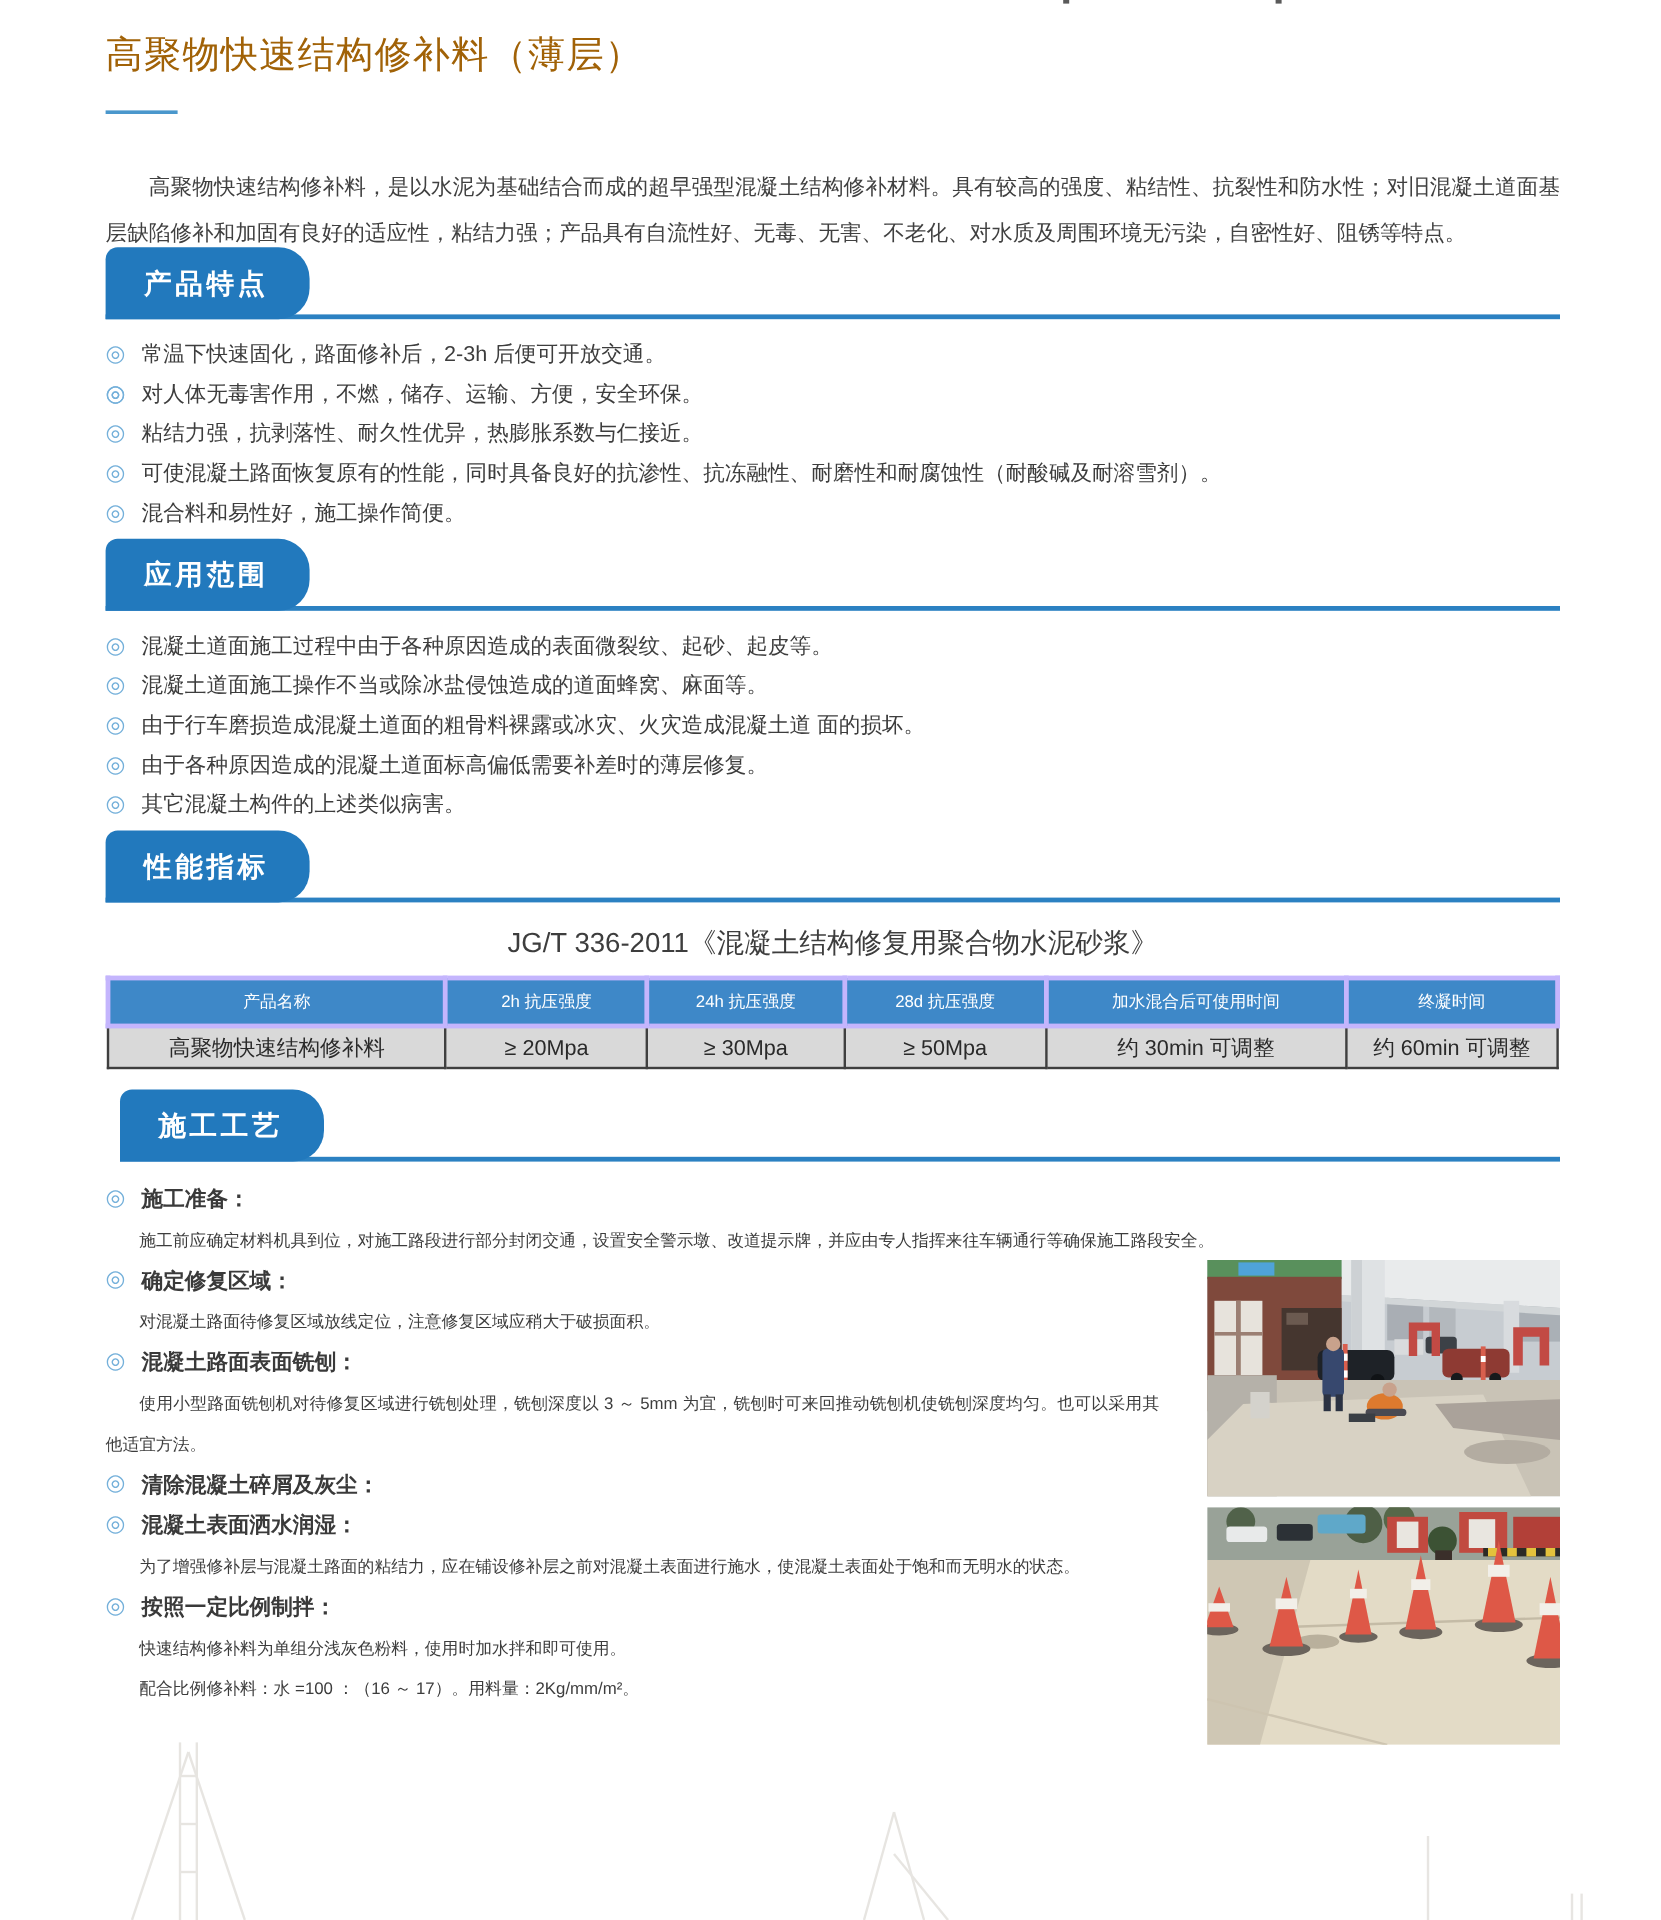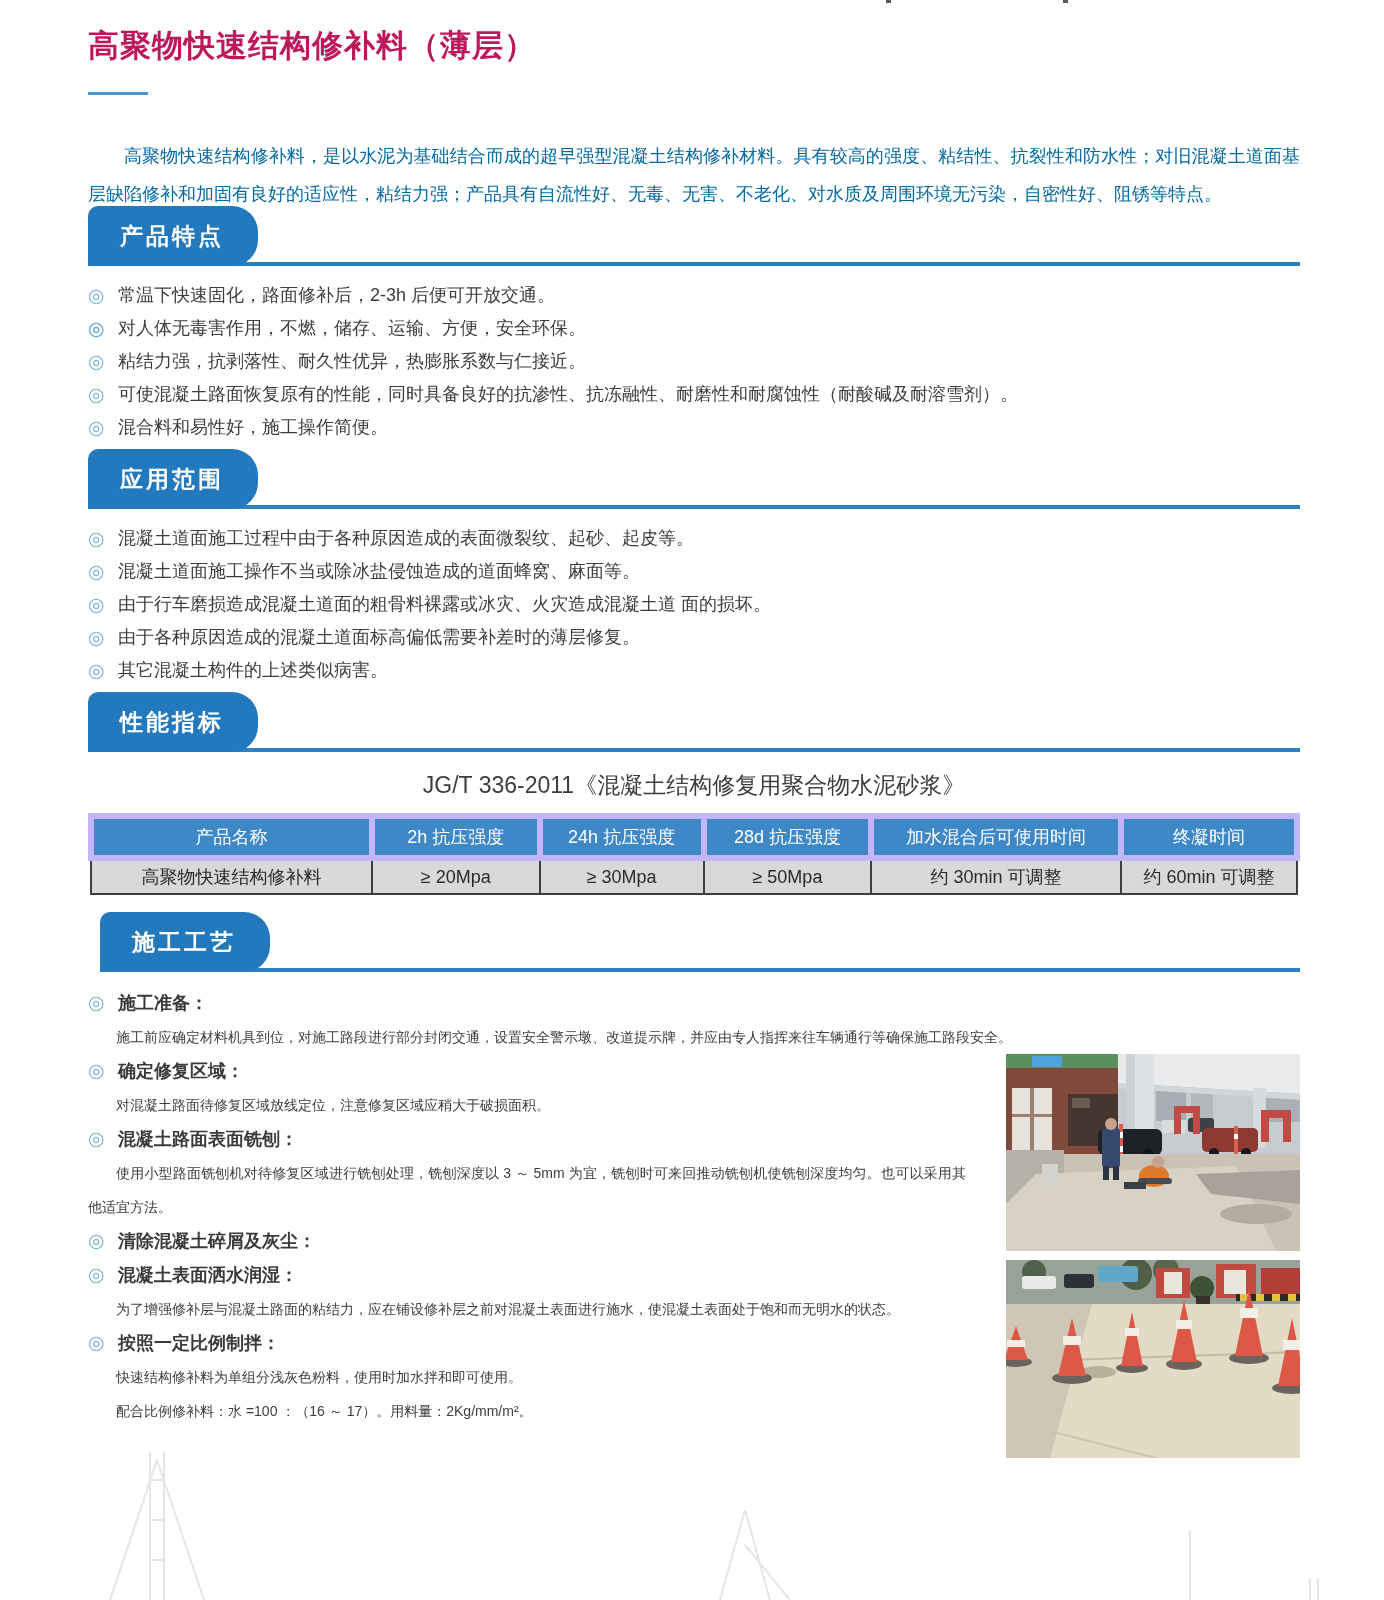--- a/index.html
+++ b/index.html
@@ -6,26 +6,26 @@
   body{
     width:1384px;height:1600px;background:#ffffff;overflow:hidden;
     font-family:"Liberation Sans","DejaVu Sans",sans-serif;
     color:#3d3d3d;position:relative;
   }
   .watermark{position:absolute;left:0;top:0;width:1384px;height:1600px;z-index:0;pointer-events:none;}
   .top-mark{position:absolute;top:0;width:5px;height:3px;background:#5a5a5a;z-index:2;}
   .content{position:relative;z-index:1;margin:0 84px 0 88px;width:1212px;}
 
   h1.page-title{
-    margin:26px 0 0 0;font-size:31px;font-weight:bold;color:#be185d;letter-spacing:1px;line-height:40px;
+    margin:26px 0 0 0;font-size:31px;font-weight:normal;color:#a16207;letter-spacing:1px;line-height:40px;
   }
   .title-underline{width:60px;height:3px;background:#4a97cc;margin-top:26px;}
 
   p.intro{
-    margin:42px 0 0 0;font-size:18px;line-height:38px;color:#0369a1;
+    margin:42px 0 0 0;font-size:18px;line-height:38px;color:#404040;
     text-indent:2em;text-align:justify;
   }
 
   .sec-head{position:relative;height:47px;}
   .sec-head .sec-line{position:absolute;left:0;right:0;bottom:0;height:4px;background:#2b81c2;}
   .sec-head .sec-badge{
     position:absolute;left:0;bottom:0;height:60px;min-width:110px;
     padding:0 34px 0 32px;background:#2279bd;color:#ffffff;
     border-radius:10px 26px 26px 0;
     display:flex;align-items:center;font-size:23px;font-weight:bold;letter-spacing:3px;
@@ -36,22 +36,22 @@
   ul.blist{list-style:none;margin:13px 0 0 0;padding:0;}
   ul.blist li{
     position:relative;padding-left:30px;font-size:18px;line-height:33px;color:#3d3d3d;
   }
   .blt{color:#74b0da;font-size:19px;}
   ul.blist li .blt{position:absolute;left:0;top:0;}
 
   .perf-caption{margin:18px 0 12px 0;text-align:center;font-size:23px;color:#3d3d3d;}
   table.perf{border-collapse:collapse;width:100%;table-layout:fixed;}
   table.perf th{
-    background:#3e88c8;color:#ffffff;font-weight:normal;font-size:18px;
-    border:6px solid #c4b5fd;padding:6px 2px;height:24px;
+    background:#3e88c8;color:#ffffff;font-weight:normal;font-size:14px;
+    border:4px solid #c4b5fd;padding:6px 2px;height:24px;
   }
   table.perf td{
     background:#d9d9d9;color:#2a2a2a;font-size:18px;text-align:center;
     border:2px solid #3f3f3f;padding:4px 14px;height:22px;
   }
 
   .process{margin-top:14px;}
   .process::after{content:"";display:block;clear:both;}
   .step-label{font-size:18px;line-height:34px;position:relative;padding-left:30px;}
   .step-label .blt{position:absolute;left:0;top:0;}

